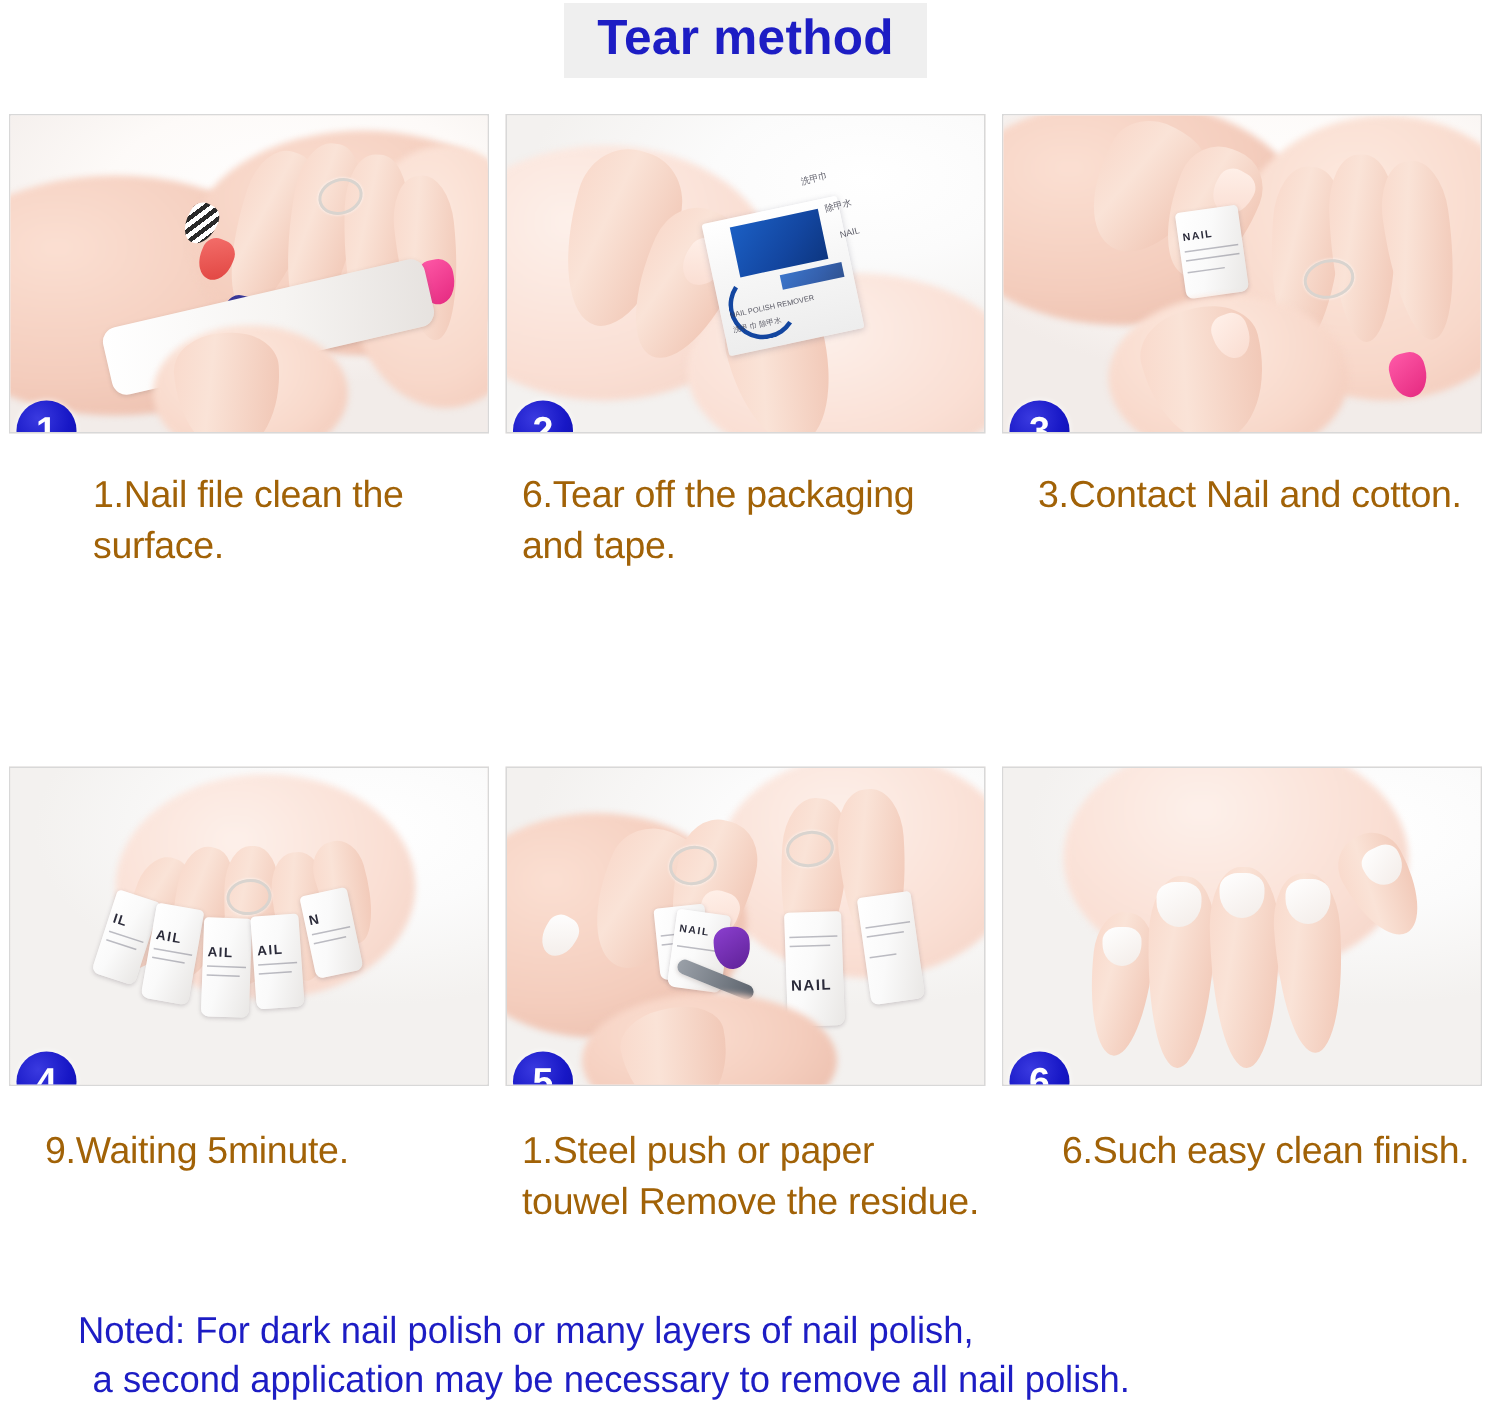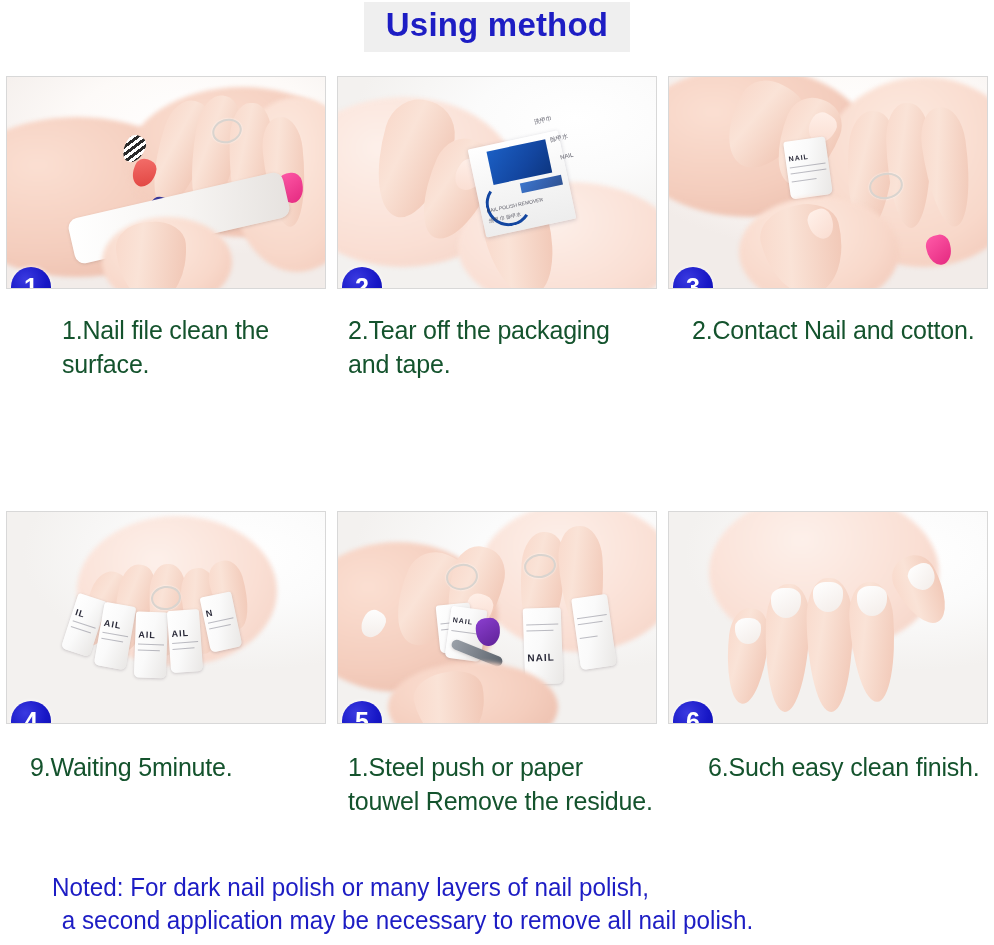--- a/index.html
+++ b/index.html
@@ -199,21 +199,21 @@
     justify-content: center;
     line-height: 1;
     z-index: 5;
     box-shadow: 0 0 4px rgba(255,255,255,0.85);
   }
   .badge.row2 { bottom: -18px; }
 
   
   .caption {
     position: absolute;
-    color: #14532d;
+    color: #a16207;
     font-size: 25px;
     line-height: 34px;
     letter-spacing: -0.2px;
   }
   .cap-r1c1 { left: 62px;  top: 313px; width: 262px; }
   .cap-r1c2 { left: 348px; top: 313px; width: 300px; }
   .cap-r1c3 { left: 692px; top: 313px; width: 290px; }
   .cap-r2c1 { left: 30px;  top: 750px; width: 300px; }
   .cap-r2c2 { left: 348px; top: 750px; width: 310px; }
   .cap-r2c3 { left: 676px; top: 750px; width: 280px; margin-left: 32px; }
@@ -231,21 +231,21 @@
     transform: scaleX(0.97);
     transform-origin: left top;
   }
   .note-line2 { padding-left: 10px; display: block; }
 </style>
 </head>
 <body>
 
 <div class="title-wrap">
   <div class="title-band">
-    <div class="title-text">Using method</div>
+    <div class="title-text">Tear method</div>
   </div>
 </div>
 
 <div class="steps-grid">
 
   <div class="step">
     <div class="photo">
       <div class="scene">
         <div class="bg-cloth warm"></div>
         <div class="skin soft" style="left:-60px;top:40px;width:260px;height:160px;"></div>
@@ -318,22 +318,22 @@
         <div class="skin soft light" style="left:70px;top:120px;width:160px;height:110px;"></div>
         <div class="finger" style="left:95px;top:128px;width:80px;height:90px;transform:rotate(-14deg);"></div>
         <div class="nail" style="left:140px;top:132px;width:24px;height:30px;transform:rotate(-20deg);"></div>
       </div>
       <div class="badge">3</div>
     </div>
   </div>
 </div>
 
 <div class="caption cap-r1c1">1.Nail file clean the surface.</div>
-<div class="caption cap-r1c2">2.Tear off the packaging and tape.</div>
-<div class="caption cap-r1c3">2.Contact Nail and cotton.</div>
+<div class="caption cap-r1c2">6.Tear off the packaging and tape.</div>
+<div class="caption cap-r1c3">3.Contact Nail and cotton.</div>
 
 <div class="row-two">
 
   <div class="step">
     <div class="photo">
       <div class="scene">
         <div class="bg-cloth"></div>
         <div class="skin soft pale" style="left:70px;top:4px;width:200px;height:150px;"></div>
         <div class="finger" style="left:78px;top:58px;width:36px;height:78px;transform:rotate(22deg);"></div>
         <div class="finger" style="left:108px;top:52px;width:36px;height:88px;transform:rotate(12deg);"></div>

